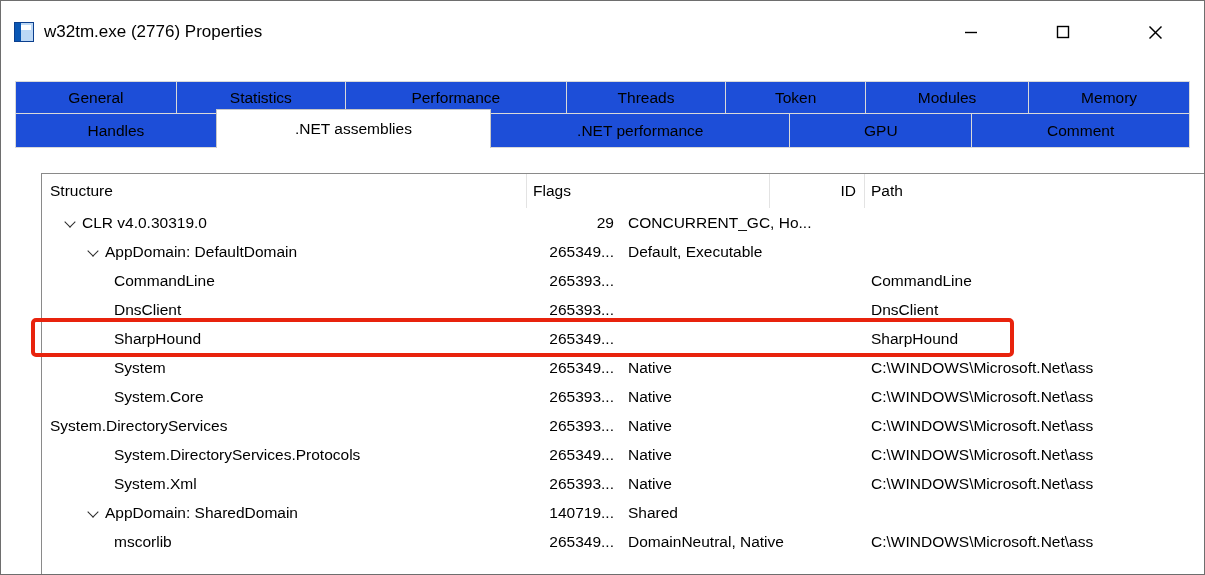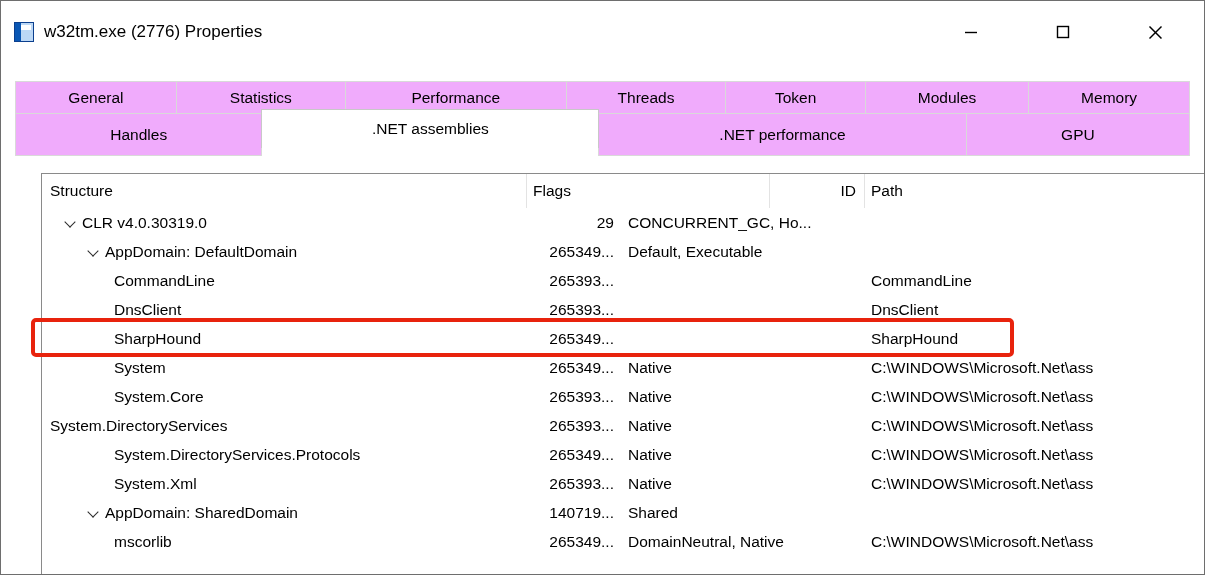--- a/index.html
+++ b/index.html
@@ -14,24 +14,24 @@
   .title{font-size:17px;color:#000;margin-left:10px;white-space:nowrap;}
   .win-controls{margin-left:auto;display:flex;align-items:center;height:100%;margin-right:26px;}
   .win-btn{width:46px;height:46px;border:none;background:transparent;display:flex;align-items:center;justify-content:center;padding:0;margin-left:46px;}
   .win-btn:first-child{margin-left:0;}
   .win-btn svg{display:block;}
 
   
   .tabs{margin:18px 14px 0 14px;position:relative;z-index:2;}
   .tab-row{display:flex;}
   .tab{box-sizing:border-box;display:flex;align-items:center;justify-content:center;
-       height:33px;background:#f0abfc;border:1px solid #d9d9d9;margin-left:-1px;
+       height:33px;background:#1d4ed8;border:1px solid #d9d9d9;margin-left:-1px;
        font-size:15.5px;color:#000;white-space:nowrap;flex-grow:1;flex-basis:0;position:relative;}
   .tab:first-child{margin-left:0;}
-  .tab-row-2 .tab{height:43px;margin-top:-1px;}
+  .tab-row-2 .tab{height:35px;margin-top:-1px;}
   .tab-row-2 .tab.selected{height:39px;margin-top:-5px;background:#fff;border-color:#c8c8c8;border-bottom:none;z-index:3;}
   .tab-row-1 .tab:nth-child(1){flex-grow:136;}
   .tab-row-1 .tab:nth-child(2){flex-grow:143;}
   .tab-row-1 .tab:nth-child(3){flex-grow:187;}
   .tab-row-1 .tab:nth-child(4){flex-grow:135;}
   .tab-row-1 .tab:nth-child(5){flex-grow:118;}
   .tab-row-1 .tab:nth-child(6){flex-grow:138;}
   .tab-row-1 .tab:nth-child(7){flex-grow:136;}
   .tab-row-1 .tab:nth-child(8){flex-grow:183;}
   .tab-row-2 .tab:nth-child(1){flex-grow:201;}
@@ -103,20 +103,21 @@
         <div class="tab">Threads</div>
         <div class="tab">Token</div>
         <div class="tab">Modules</div>
         <div class="tab">Memory</div>
       </div>
     <div class="tab-row tab-row-2" id="tab-row-2">
         <div class="tab">Handles</div>
         <div class="tab selected">.NET assemblies</div>
         <div class="tab">.NET performance</div>
         <div class="tab">GPU</div>
+        <div class="tab">Comment</div>
       </div>
   </div>
 
   <div class="listview">
     <div class="lv-header" id="lv-header">
         <div class="lv-cell col-0">Structure</div>
         <div class="lv-cell col-2">Flags</div>
         <div class="lv-cell col-1">ID</div>
         <div class="lv-cell col-3">Path</div>
       </div>

